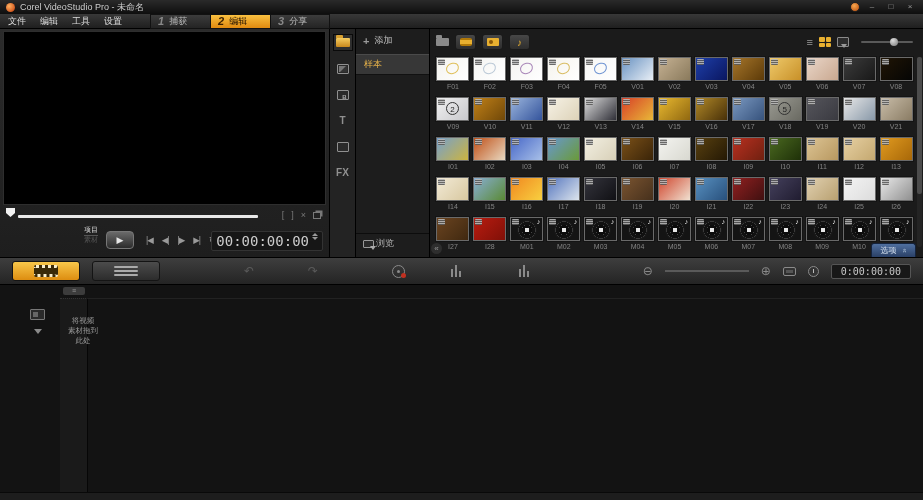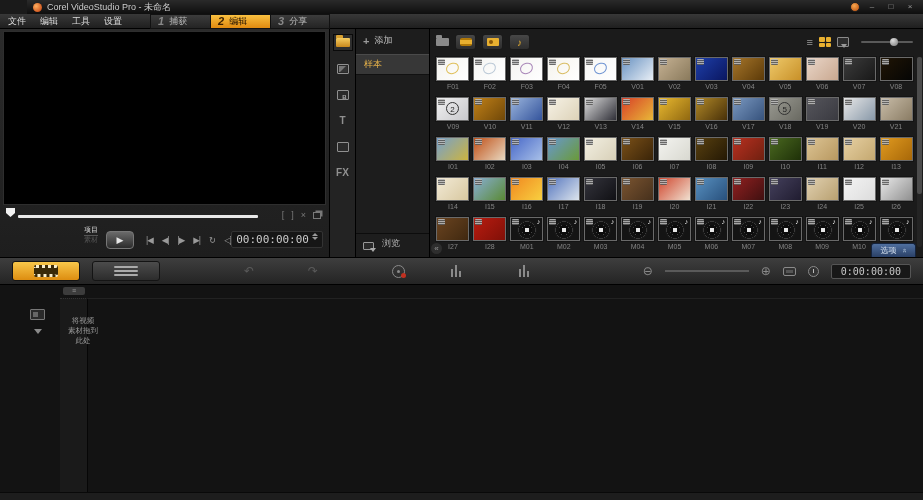--- a/index.html
+++ b/index.html
@@ -2,21 +2,21 @@
 <html><head>
 <meta charset="utf-8">
 <style>
   * { margin:0; padding:0; box-sizing:border-box; }
   html,body { width:923px; height:500px; background:#000; overflow:hidden;
     font-family:"Liberation Sans","DejaVu Sans",sans-serif; }
   .app { width:923px; height:500px; background:#1a1a1a; display:flex; flex-direction:column; }
 
   
   .titlebar { height:14px; background:linear-gradient(#2a2a2a,#0e0e0e); display:flex; align-items:center;
-    padding:0 6px; color:#ccc; font-size:9px; gap:5px;margin-left:27px; }
+    padding:0 6px; color:#ccc; font-size:9px; gap:5px; }
   .appicon { width:9px; height:9px; border-radius:50%; background:radial-gradient(circle at 35% 35%,#ffb060,#c03808); }
   .tb-spacer { flex:1; }
   .winbtn { width:14px; height:10px; color:#999; font-size:8px; line-height:10px; text-align:center; }
   .helpbtn { width:10px; height:10px; border-radius:50%; background:radial-gradient(circle at 40% 35%,#f8a850,#b84808); border:1px solid #222; }
 
   
   .menurow { height:15px; background:linear-gradient(#383838,#1f1f1f); border-bottom:1px solid #000;
     display:flex; align-items:center; padding:0 8px; gap:14px; color:#ddd; font-size:9px; }
   .steps { display:flex; margin-left:14px; height:15px; }
   .step { width:60px; display:flex; align-items:center; gap:5px; padding:0 7px; font-size:9px;
@@ -40,21 +40,21 @@
   .stackicon { width:8px; height:7px; border:1px solid #787878; box-shadow:2px -2px 0 -0.5px #787878; }
   .ctrlrow { position:relative; height:28px; margin-top:4px; display:flex; align-items:center; }
   .modes { position:absolute; left:84px; top:0; font-size:7px; line-height:8px; text-align:right; }
   .mode-on { color:#ddd; border-bottom:1px solid #555; padding-bottom:1px; }
   .mode-off { color:#555; }
   .playbtn { margin-left:106px; width:28px; height:18px; border-radius:4px; border:1px solid #777;
     background:linear-gradient(#6a6a6a,#2c2c2c); color:#e8e8e8; font-size:9px; display:flex; align-items:center; justify-content:center; }
   .transport { display:flex; gap:9px; margin-left:12px; color:#9a9a9a; font-size:8.5px; letter-spacing:-1px; }
   .pv-time { position:absolute; right:6px; top:5px; display:flex; align-items:flex-start; gap:3px;
     background:#161616; border:1px solid #333; border-radius:2px; padding:1px 4px;
-    color:#ccc; font-family:"DejaVu Sans Mono",monospace; font-size:11px; }
+    color:#ccc; font-family:"DejaVu Sans Mono",monospace; font-size:14px; }
   .stepper { display:flex; flex-direction:column; gap:1px; }
   .stepper i { width:0; height:0; border-left:3px solid transparent; border-right:3px solid transparent; }
   .stepper .up { border-bottom:3px solid #999; }
   .stepper .dn { border-top:3px solid #999; }
 
   
   .navstrip { width:26px; background:#232323; border-right:1px solid #000; display:flex; flex-direction:column;
     align-items:center; padding-top:6px; gap:11px; }
   .navico { width:18px; height:15px; display:flex; align-items:center; justify-content:center; color:#909090;
     font-size:10px; font-weight:bold; }
@@ -64,21 +64,21 @@
   .boxico { width:12px; height:10px; border:1px solid #909090; border-radius:1px; position:relative; background:#2a2a2a; }
   .boxico.trans:before { content:""; position:absolute; inset:1px; background:linear-gradient(135deg,#777 48%,#333 52%); }
   .boxico.proj:before { content:"B"; position:absolute; right:1px; bottom:-1px; font-size:6px; color:#aaa; }
 
   
   .liblist { width:74px; background:#1d1d1d; border-right:1px solid #000; position:relative; font-size:9px; }
   .addrow { display:flex; align-items:center; gap:5px; padding:5px 7px; color:#c0c0c0; }
   .addrow .plus { color:#999; font-weight:bold; font-size:11px; }
   .catitem { margin-top:2px; background:#373737; border-top:1px solid #4a4a4a; border-bottom:1px solid #111;
     color:#e8b34a; padding:3px 8px; }
-  .browse { position:absolute; left:0; right:0; bottom:4px; display:flex; align-items:flex-end; gap:8px;
+  .browse { position:absolute; left:0; right:0; bottom:4px; display:flex; align-items:center; gap:2px;
     padding:3px 7px; color:#b0b0b0; border-top:1px solid #0c0c0c; }
   .browseico { width:11px; height:8px; border:1px solid #999; border-radius:1px; position:relative; background:#2a2a2a; }
   .browseico:after { content:""; position:absolute; right:-3px; bottom:-3px; border-left:3px solid transparent;
     border-right:3px solid transparent; border-top:4px solid #aaa; }
 
   
   .gallery { flex:1; background:#1b1b1b; position:relative; }
   .galtop { height:26px; display:flex; align-items:center; gap:6px; padding:0 10px 0 6px; }
   .gfolder { width:13px; height:8px; background:#8a8a8a; border-radius:1px; position:relative; }
   .gfolder:before { content:""; position:absolute; top:-3px; left:0; width:6px; height:3px; background:#8a8a8a; border-radius:1px 1px 0 0; }

